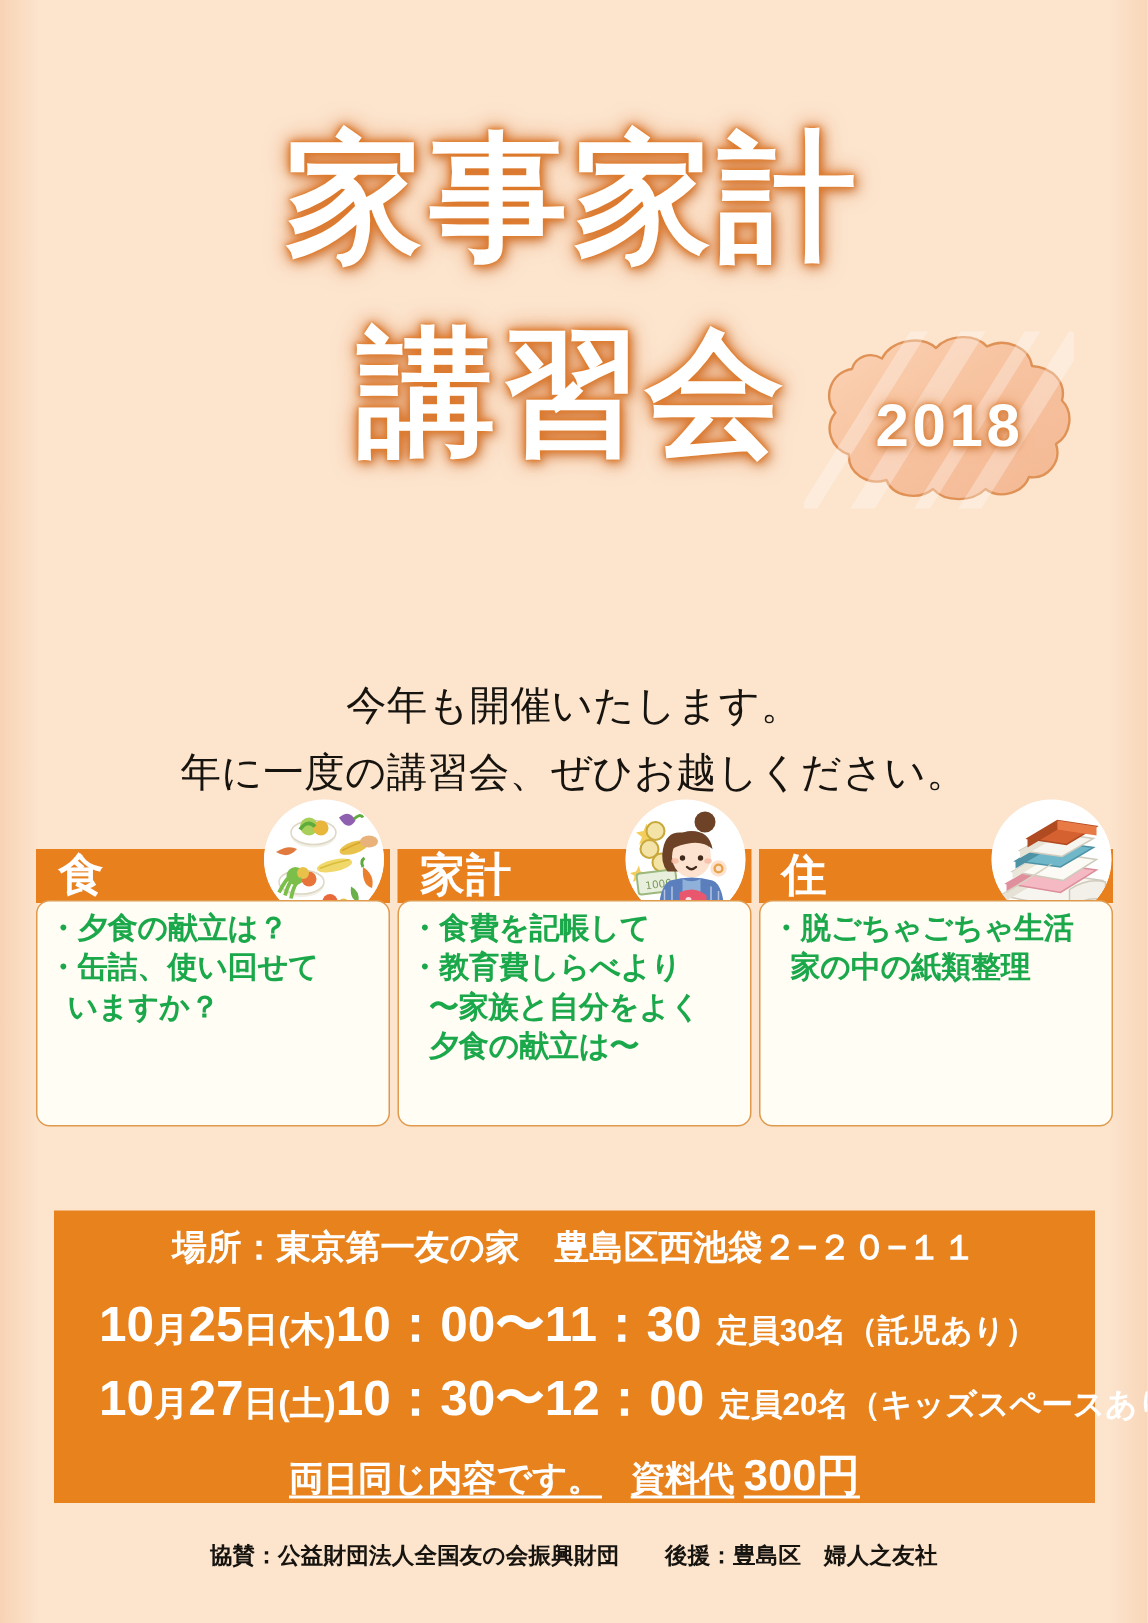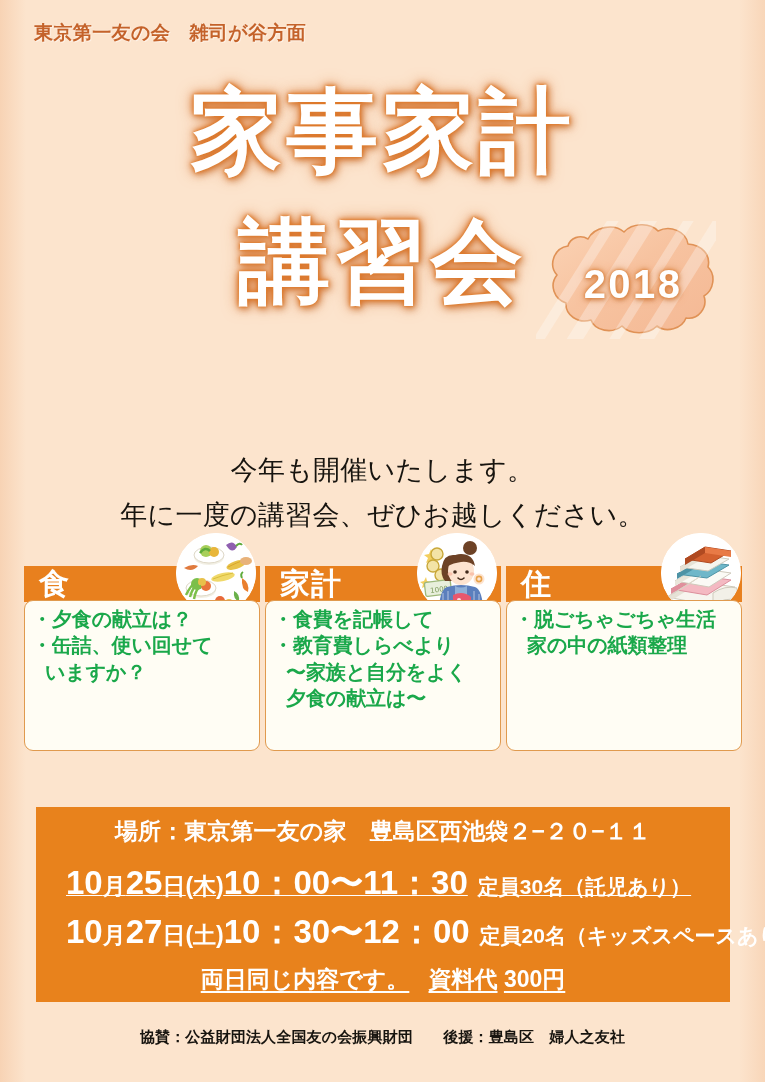--- a/index.html
+++ b/index.html
@@ -220,21 +220,21 @@
     letter-spacing: .005em;
     white-space: nowrap;
   }
   .panel-row {
     position: absolute;
     left: 30px;
     width: 664px;
     white-space: nowrap;
     color: #ffffff;
   }
-  .panel-row-1 { top: 54px; text-decoration: underline; }
+  .panel-row-1 { top: 54px; }
   .panel-row-2 { top: 103px; }
 
   .dt-big {
     font-size: 33px;
     font-weight: bold;
     letter-spacing: .0em;
     vertical-align: baseline;
   }
   .dt-sm {
     font-size: 23px;
@@ -256,21 +256,21 @@
     font-size: 23px;
     font-weight: bold;
     color: #ffffff;
     white-space: nowrap;
   }
   .panel-note .u {
     text-decoration: underline;
     text-underline-offset: 4px;
   }
   .panel-note .fee-num {
-    font-size: 23px;
+    font-size: 29px;
     margin-top: 48px;
   }
 
   
   .footer {
     position: absolute;
     left: 0;
     top: 1028px;
     width: 765px;
     text-align: center;
@@ -279,21 +279,20 @@
     color: #17140f;
     letter-spacing: .01em;
     white-space: nowrap;
   }
 </style>
 </head>
 <body>
 
 <div id="poster">
 
-  <div class="org-line">東京第一友の会　雑司が谷方面</div>
 
   <div class="title-wrap title-1">
     <span class="big-kanji">家事家計</span>
   </div>
 
   <div class="title-wrap title-2">
     <span class="big-kanji">講習会</span>
   </div>
 
   <div class="cloud">

